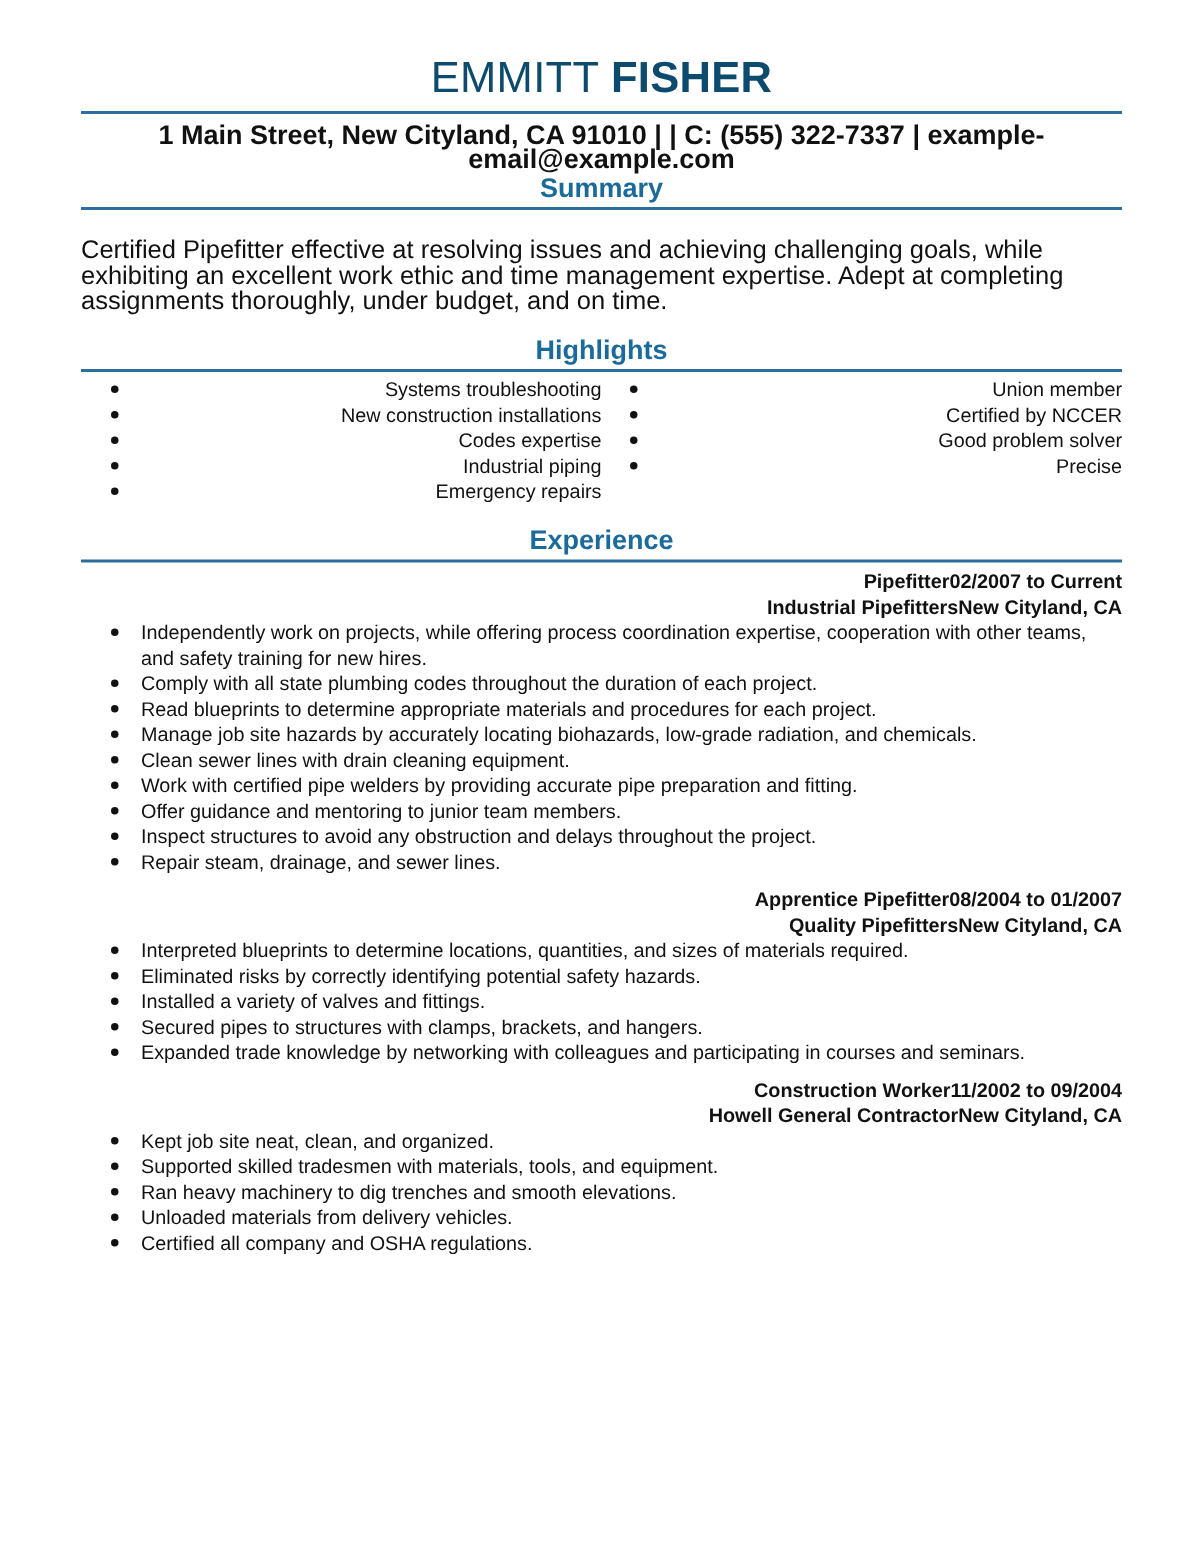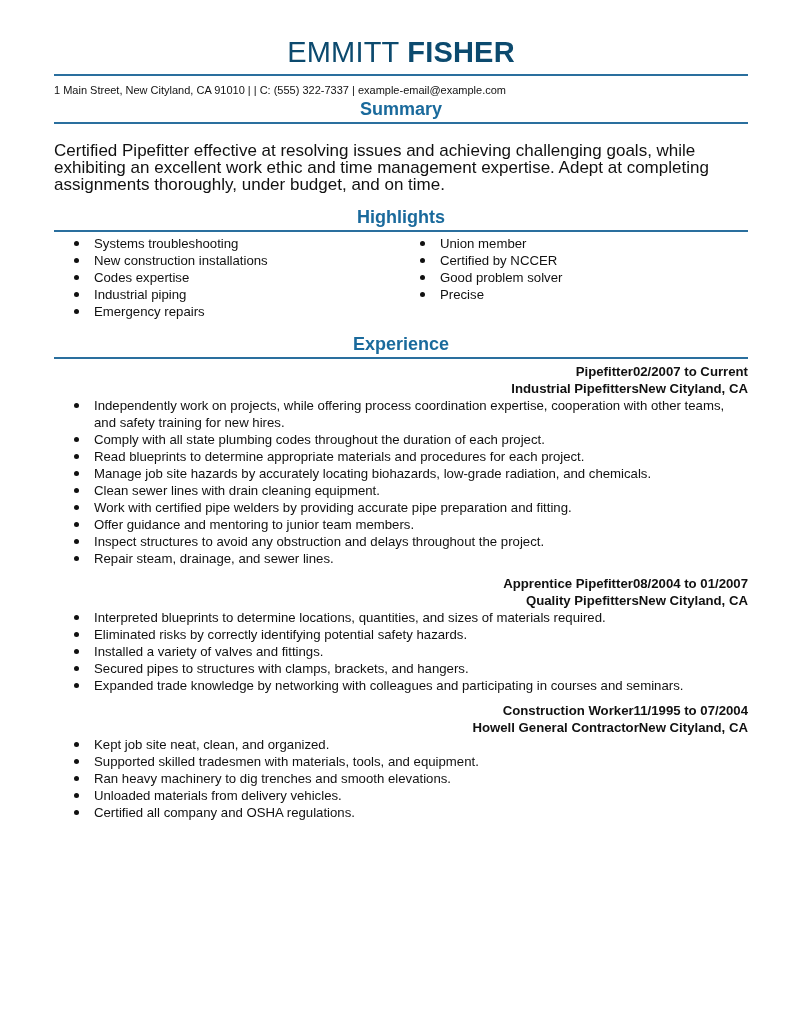--- a/index.html
+++ b/index.html
@@ -2,27 +2,27 @@
 <html><head>
 <meta charset="utf-8">
 <style>
   html, body { margin:0; padding:0; background:#ffffff; }
   body { width:800px; height:1035px; position:relative; font-family:"Liberation Sans", sans-serif; color:#111; }
   .page { position:absolute; left:54px; top:0; width:694px; }
   .name { text-align:center; font-size:29px; color:#0c4a6e; margin-top:36px; line-height:32px; letter-spacing:0.2px; }
   .name b { font-weight:bold; }
   .rule { height:0; border-top:2px solid #2a6f9e; }
   .rule.top { margin-top:6px; }
-  .contact { text-align:left; font-size:11px; margin-top:6px; line-height:16px; }
+  .contact { text-align:center; font-size:18px; margin-top:6px; line-height:16px;font-weight:bold; }
   .section-title { text-align:center; font-size:18px; font-weight:bold; color:#1a6a9c; line-height:22px; }
   .summary-title { }
   .sec-rule { margin-top:2px; }
   .summary { font-size:17px; line-height:17px; margin-top:18px; }
   .hl-title { margin-top:13px; }
-  .hl { display:flex; margin-top:3px; }
+  .hl { display:flex; margin-top:3px;text-align:right; }
   .hl ul { list-style:none; margin:0; padding:0; width:50%; }
   .hl li, .jobs li { position:relative; font-size:13.2px; line-height:17px; padding-left:40px; }
   .hl li::before, .jobs li::before { content:""; position:absolute; left:20px; top:6px; width:5px; height:5px; border-radius:50%; background:#111; }
   .hl ul.right li { padding-left:39px; }
   .hl ul.right li::before { left:19px; }
   .exp-title { margin-top:13px; }
   .job { margin-top:0; }
   .job + .job { margin-top:8px; }
   .job-head { display:flex; justify-content:flex-end; font-size:13.2px; font-weight:bold; line-height:17px; }
   .jobs { margin-top:4px; }
@@ -101,21 +101,21 @@
         <li>Eliminated risks by correctly identifying potential safety hazards.</li>
         <li>Installed a variety of valves and fittings.</li>
         <li>Secured pipes to structures with clamps, brackets, and hangers.</li>
         <li>Expanded trade knowledge by networking with colleagues and participating in courses and seminars.</li>
       </ul>
     </div>
 
     <div class="job">
       <div class="job-head">
         <span>Construction Worker</span>
-        <span>11/1995 to 07/2004</span>
+        <span>11/2002 to 09/2004</span>
       </div>
       <div class="job-head">
         <span>Howell General Contractor</span>
         <span>New Cityland, CA</span>
       </div>
       <ul>
         <li>Kept job site neat, clean, and organized.</li>
         <li>Supported skilled tradesmen with materials, tools, and equipment.</li>
         <li>Ran heavy machinery to dig trenches and smooth elevations.</li>
         <li>Unloaded materials from delivery vehicles.</li>

